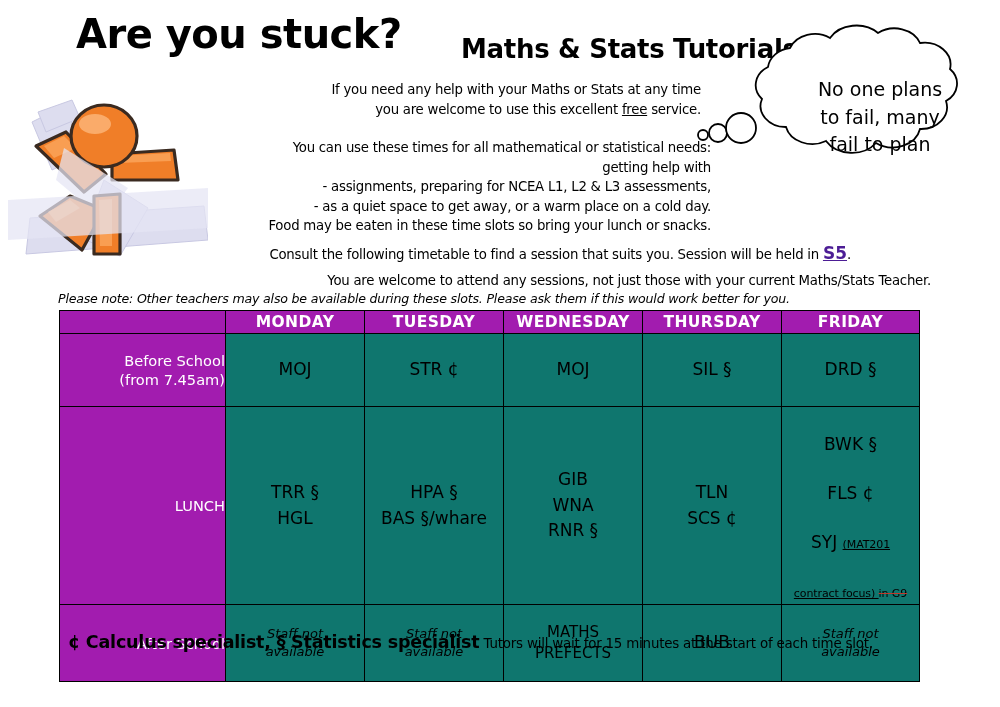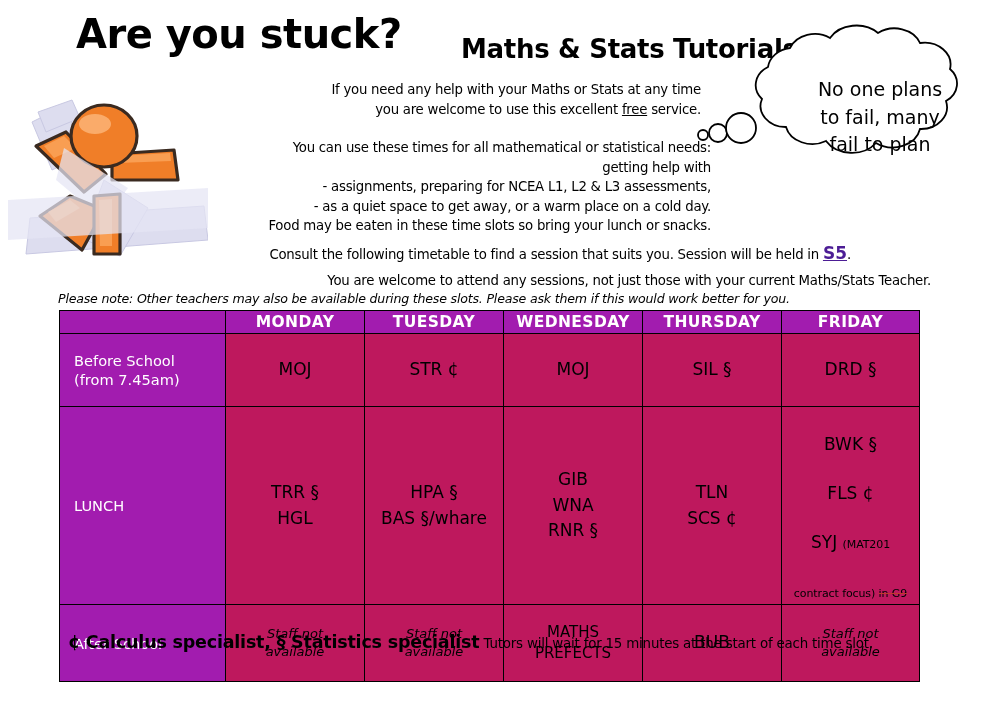--- a/index.html
+++ b/index.html
@@ -116,35 +116,35 @@
     width: 860px;
     border-collapse: collapse;
     table-layout: fixed;
     font-family: "DejaVu Sans", sans-serif;
   }
   #timetable td, #timetable th {
     border: 1.6px solid #000000;
     padding: 0;
     text-align: center;
     vertical-align: middle;
-    background: #be185d;
+    background: #0f766e;
   }
   #timetable .corner,
   #timetable .dayhead,
   #timetable .rowhead {
     background: #a21caf;
     color: #ffffff;
   }
   #timetable .dayhead {
     height: 22px;
     font-size: 15.5px;
     letter-spacing: 0.4px;
   }
   #timetable .rowhead {
-    text-align: left;
+    text-align: right;
     padding-left: 14px;
     font-size: 14.6px;
     line-height: 1.32;
     white-space: pre-line;
   }
   #timetable .corner { height: 22px; }
 
   .cell {
     font-size: 17px;
     line-height: 1.5;
@@ -159,20 +159,21 @@
     font-size: 13px;
     line-height: 1.4;
   }
   .cell.prefects {
     font-size: 15px;
     line-height: 1.4;
   }
   .note-sub {
     font-size: 11px;
     letter-spacing: -0.1px;
+    text-decoration: underline;
   }
   .struck {
     text-decoration: line-through;
     text-decoration-color: #c0392b;
   }
 
   .row-before td { height: 72px; }
   .row-lunch  td { height: 128px; }
   .row-after  td { height: 76px; }
 

